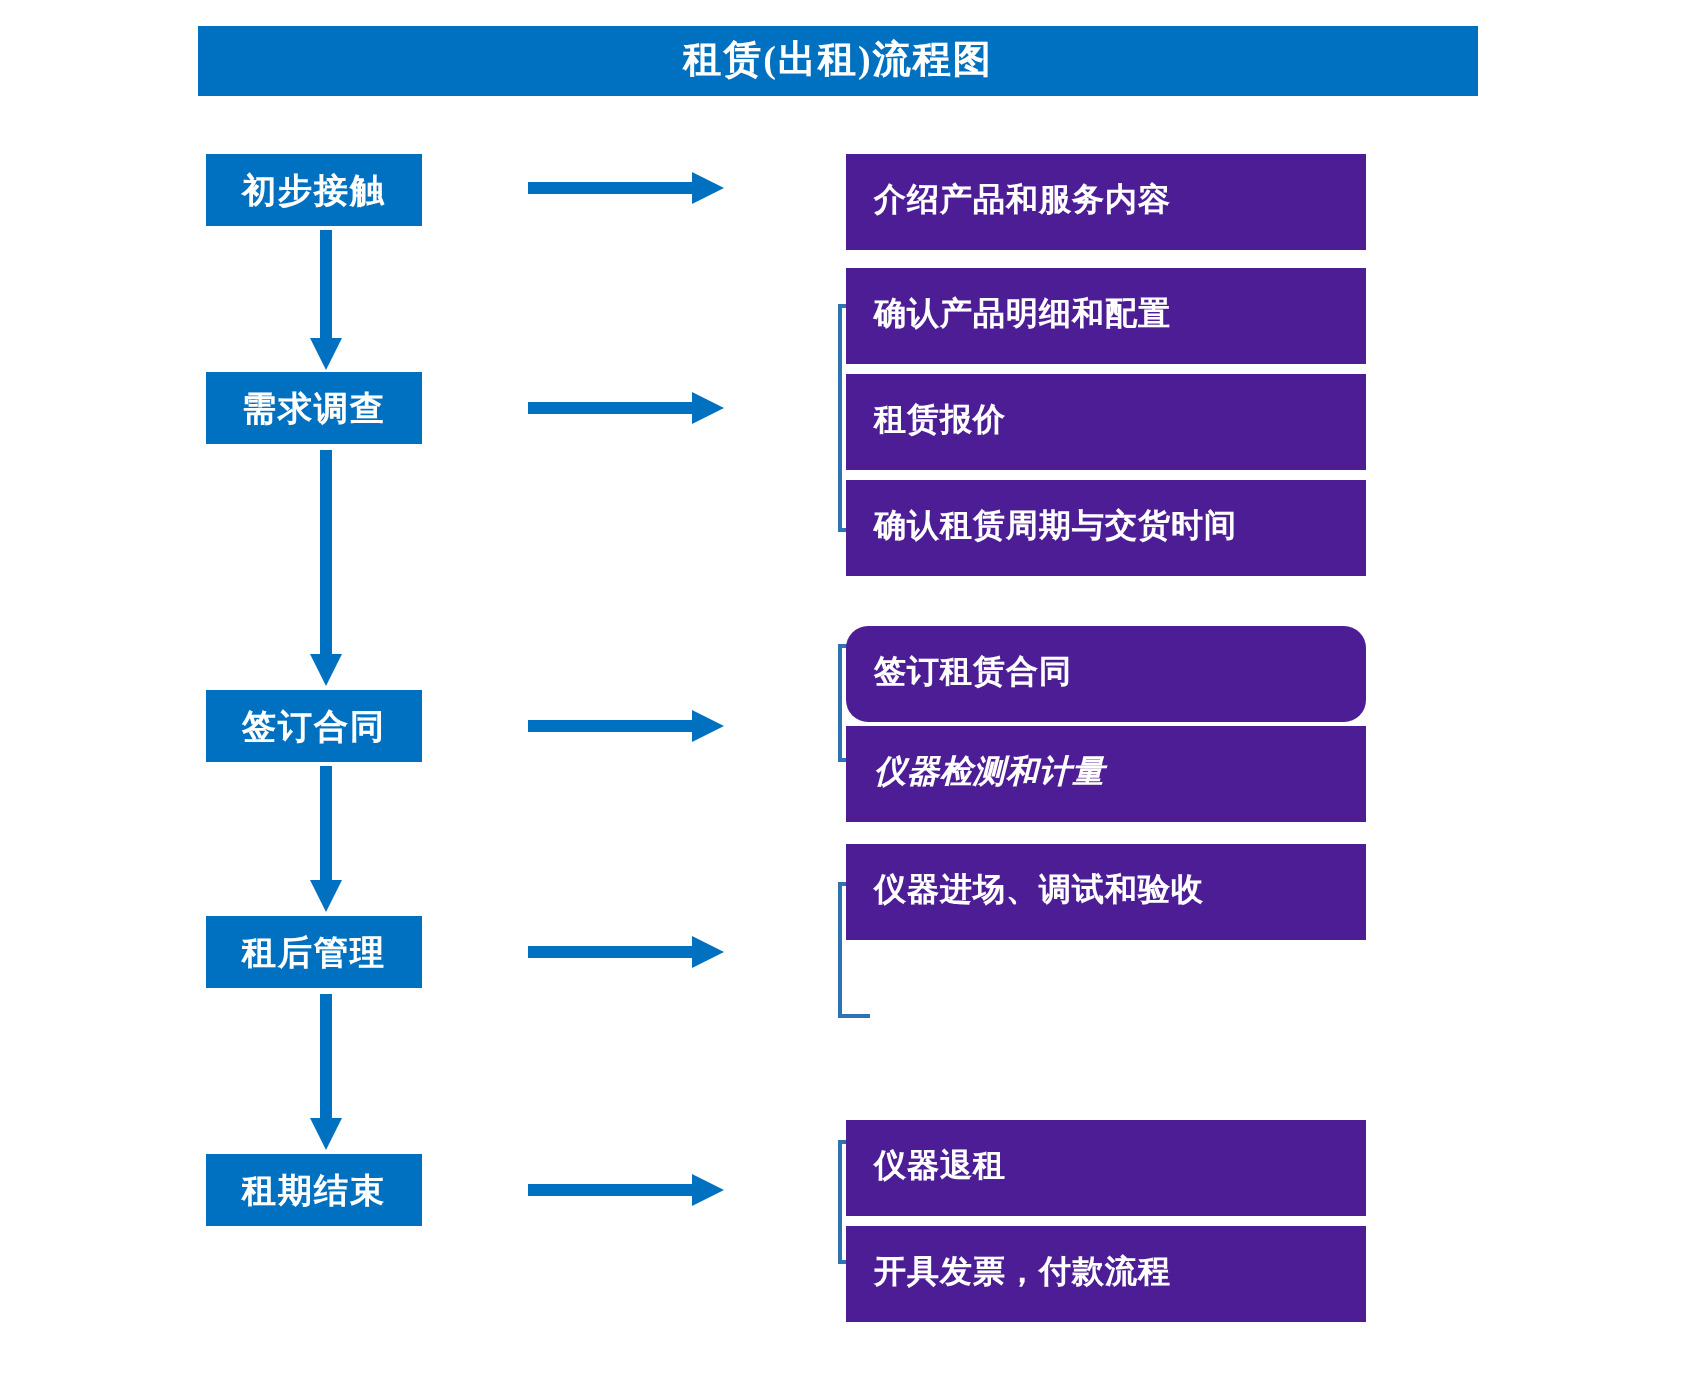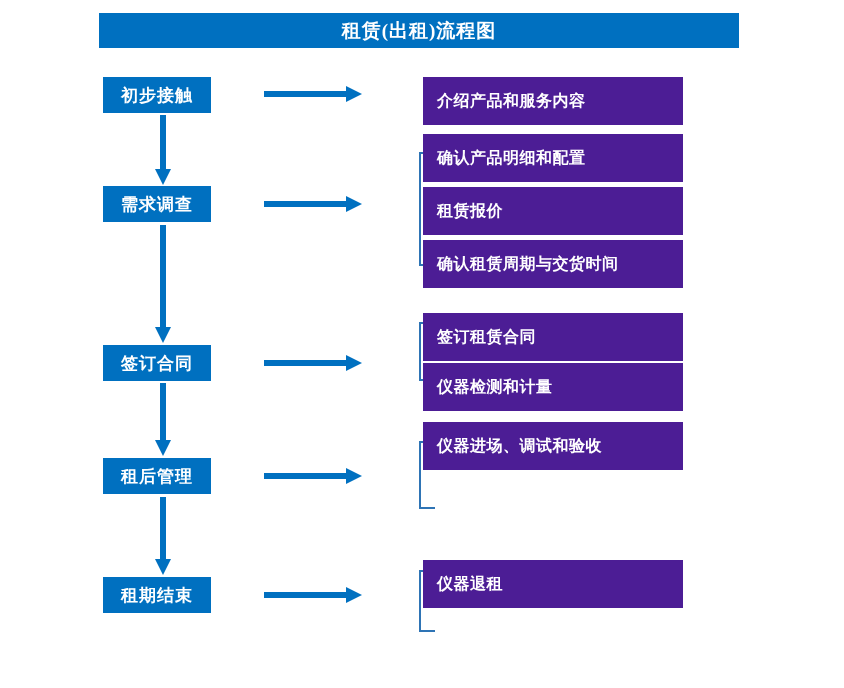--- a/index.html
+++ b/index.html
@@ -181,23 +181,24 @@
   <div class="group-bracket" style="top:570px; height:62px;"></div>
 
   <div class="detail-box" style="top:77px;">介绍产品和服务内容</div>
 
   <div class="detail-box" style="top:134px;">确认产品明细和配置</div>
 
   <div class="detail-box" style="top:187px;">租赁报价</div>
 
   <div class="detail-box" style="top:240px;">确认租赁周期与交货时间</div>
 
-  <div class="detail-box" style="top:313px;">签订租赁合同</div>
-
-  <div class="detail-box" style="top:363px;">仪器检测和计量</div>
+  <div class="detail-box" style="top:313px;border-radius:11px;">签订租赁合同</div>
+
+  <div class="detail-box" style="top:363px;font-style:italic;">仪器检测和计量</div>
 
   <div class="detail-box" style="top:422px;">仪器进场、调试和验收</div>
 
 
   <div class="detail-box" style="top:560px;">仪器退租</div>
 
+  <div class="detail-box" style="top:613px;">开具发票，付款流程</div>
 
 </div>
 
 </body></html>

